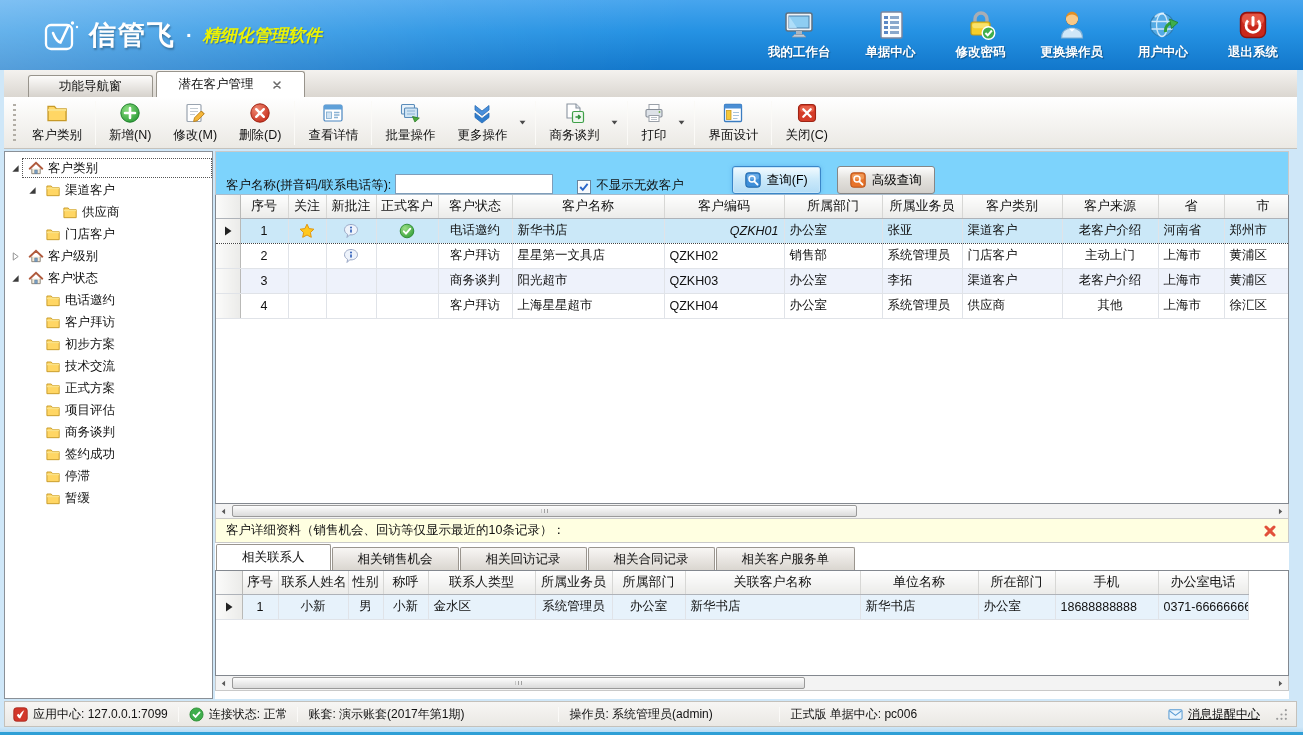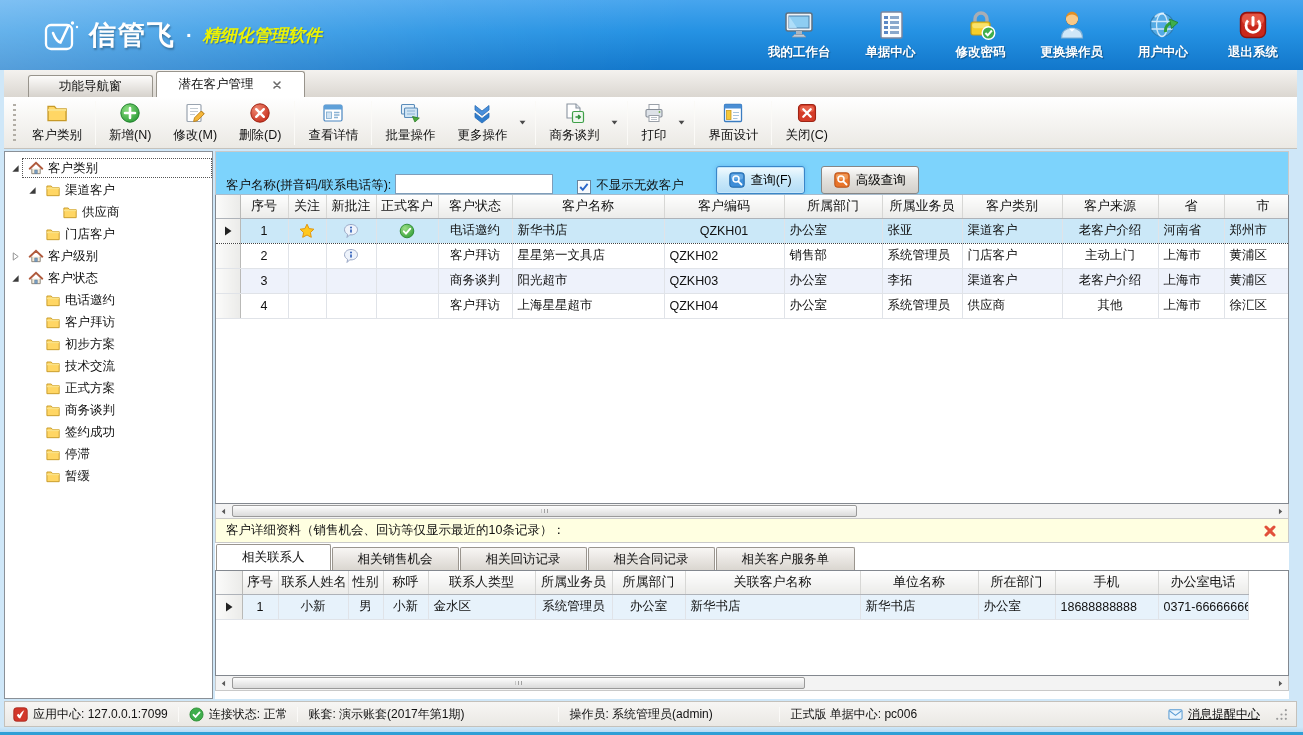--- a/index.html
+++ b/index.html
@@ -63,21 +63,21 @@
   .tree-node.selected .node-body { border:1px dotted #555; }
   .node-label { font-size:12.5px; white-space:nowrap; }
 
   .main-panel { flex:1; min-width:0; margin-left:2px; display:flex; flex-direction:column; background:#fff; }
 
   .filter-row { height:44px; flex:none; display:flex; align-items:flex-end; padding-left:10px;
     background:#7dd3fc; border:1px solid #c9c9c9; border-bottom:1px solid #a9bccd; }
   .filter-row label { font-size:12.5px; }
   .filter-input { width:158px; height:20px; border:1px solid #7f9db9; margin:0 24px 0 4px; padding:0 3px; font-size:12px; }
   .checkbox { width:14px; height:14px; margin-right:5px; cursor:pointer; }
-  .cb-label { margin-right:32px; font-size:12.5px; }
+  .cb-label { margin-right:48px; font-size:12.5px; }
   .btn { display:flex; align-items:center; gap:6px; height:28px; padding:0 12px; font-size:12.5px;
     border-radius:3px; cursor:pointer; }
   .btn .icon { width:16px; height:16px; }
   .btn-query { border:1px solid #3a86c8; margin-right:16px;
     background:linear-gradient(180deg,#f3fbff,#cdeafa 45%,#b2dcf6);
     box-shadow:0 0 0 1px #c6e6f9 inset, 0 0 4px rgba(90,170,230,.65); }
   .btn-adv { border:1px solid #868686;
     background:linear-gradient(180deg,#fdfdfd,#e4e2de 45%,#d2cfca); }
 
   .grid-box { flex:1; min-height:0; border:1px solid #83888f; border-top:none; overflow:hidden; background:#fff; }
@@ -577,20 +577,32 @@
             <div class="tree-node" style="padding-left: 21px;">
               <span class="expander"></span>
               <span class="node-body">
                 <span class="icon n-icon" style="width: 16px; height: 15px;">
                   <svg viewBox="0 0 16 16">
                     <path d="M1.5 3.2 h4.6 l1.5 1.8 h7 v8.5 h-13.1 z" fill="#ffd664" stroke="#c79a28" stroke-width="1"></path>
                     <path d="M1.5 5 h13.1 v1.6 h-13.1 z" fill="#fae288"></path>
                   </svg>
                 </span>
                 <span class="node-label">正式方案</span>
+              </span>
+            </div>
+            <div class="tree-node" style="padding-left: 21px;">
+              <span class="expander"></span>
+              <span class="node-body">
+                <span class="icon n-icon" style="width: 16px; height: 15px;">
+                  <svg viewBox="0 0 16 16">
+                    <path d="M1.5 3.2 h4.6 l1.5 1.8 h7 v8.5 h-13.1 z" fill="#ffd664" stroke="#c79a28" stroke-width="1"></path>
+                    <path d="M1.5 5 h13.1 v1.6 h-13.1 z" fill="#fae288"></path>
+                  </svg>
+                </span>
+                <span class="node-label">项目评估</span>
               </span>
             </div>
             <div class="tree-node" style="padding-left: 21px;">
               <span class="expander"></span>
               <span class="node-body">
                 <span class="icon n-icon" style="width: 16px; height: 15px;">
                   <svg viewBox="0 0 16 16">
                     <path d="M1.5 3.2 h4.6 l1.5 1.8 h7 v8.5 h-13.1 z" fill="#ffd664" stroke="#c79a28" stroke-width="1"></path>
                     <path d="M1.5 5 h13.1 v1.6 h-13.1 z" fill="#fae288"></path>
                   </svg>
@@ -737,21 +749,21 @@
                             <stop offset="0%" stop-color="#9ade84"></stop>
                             <stop offset="100%" stop-color="#3aa33e"></stop>
                           </radialGradient>
                         </defs>
                         <circle cx="8" cy="8" r="6.8" fill="url(#gChk)" stroke="#2a8a30" stroke-width="0.9"></circle>
                         <path d="M4.8 8.3 l2.2 2.3 4.3-4.9" fill="none" stroke="#fff" stroke-width="1.9" stroke-linecap="round"></path>
                       </svg>
                     </span></td>
                   <td style="text-align: center;">电话邀约</td>
                   <td style="text-align: left;">新华书店</td>
-                  <td style="text-align: center;">QZKH01</td>
+                  <td style="text-align: right; font-style: italic;">QZKH01</td>
                   <td style="text-align: left;">办公室</td>
                   <td style="text-align: left;">张亚</td>
                   <td style="text-align: left;">渠道客户</td>
                   <td style="text-align: center;">老客户介绍</td>
                   <td style="text-align: left;">河南省</td>
                   <td style="text-align: left;">郑州市</td>
                 </tr>
                 <tr>
                   <td class="sel-col"></td>
                   <td style="text-align: center;">2</td>

